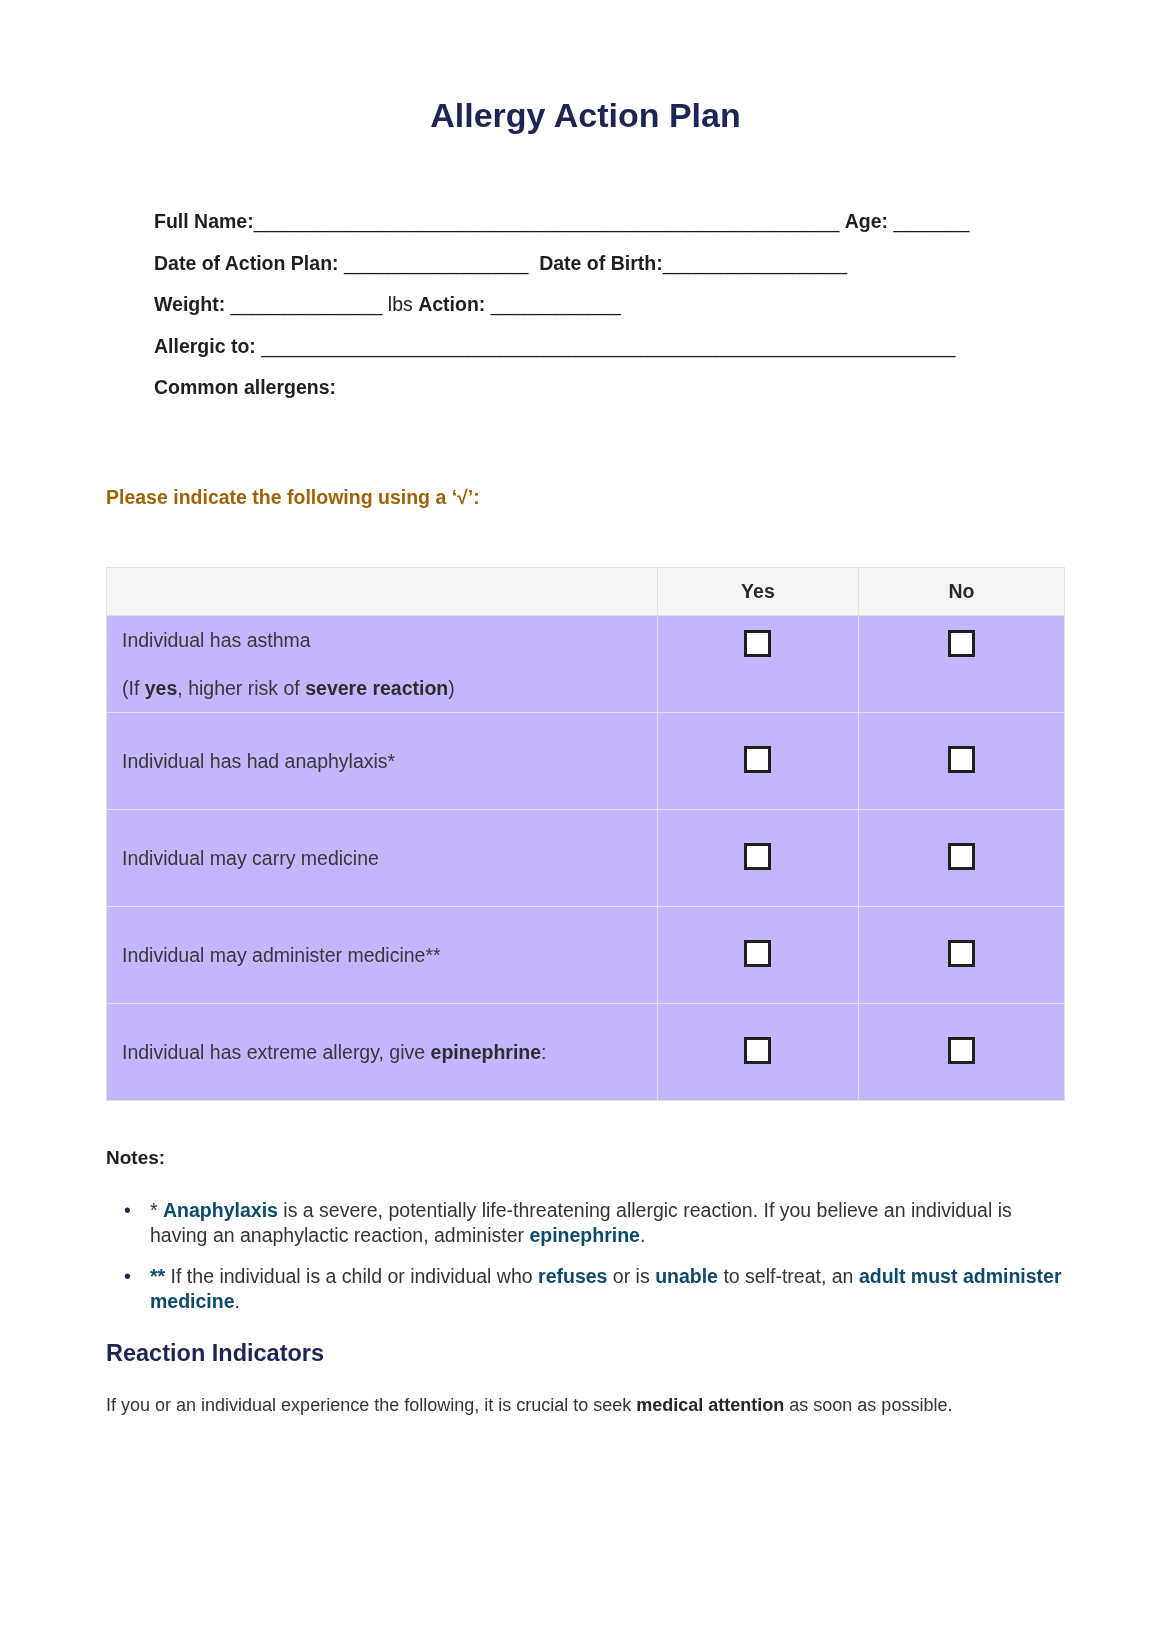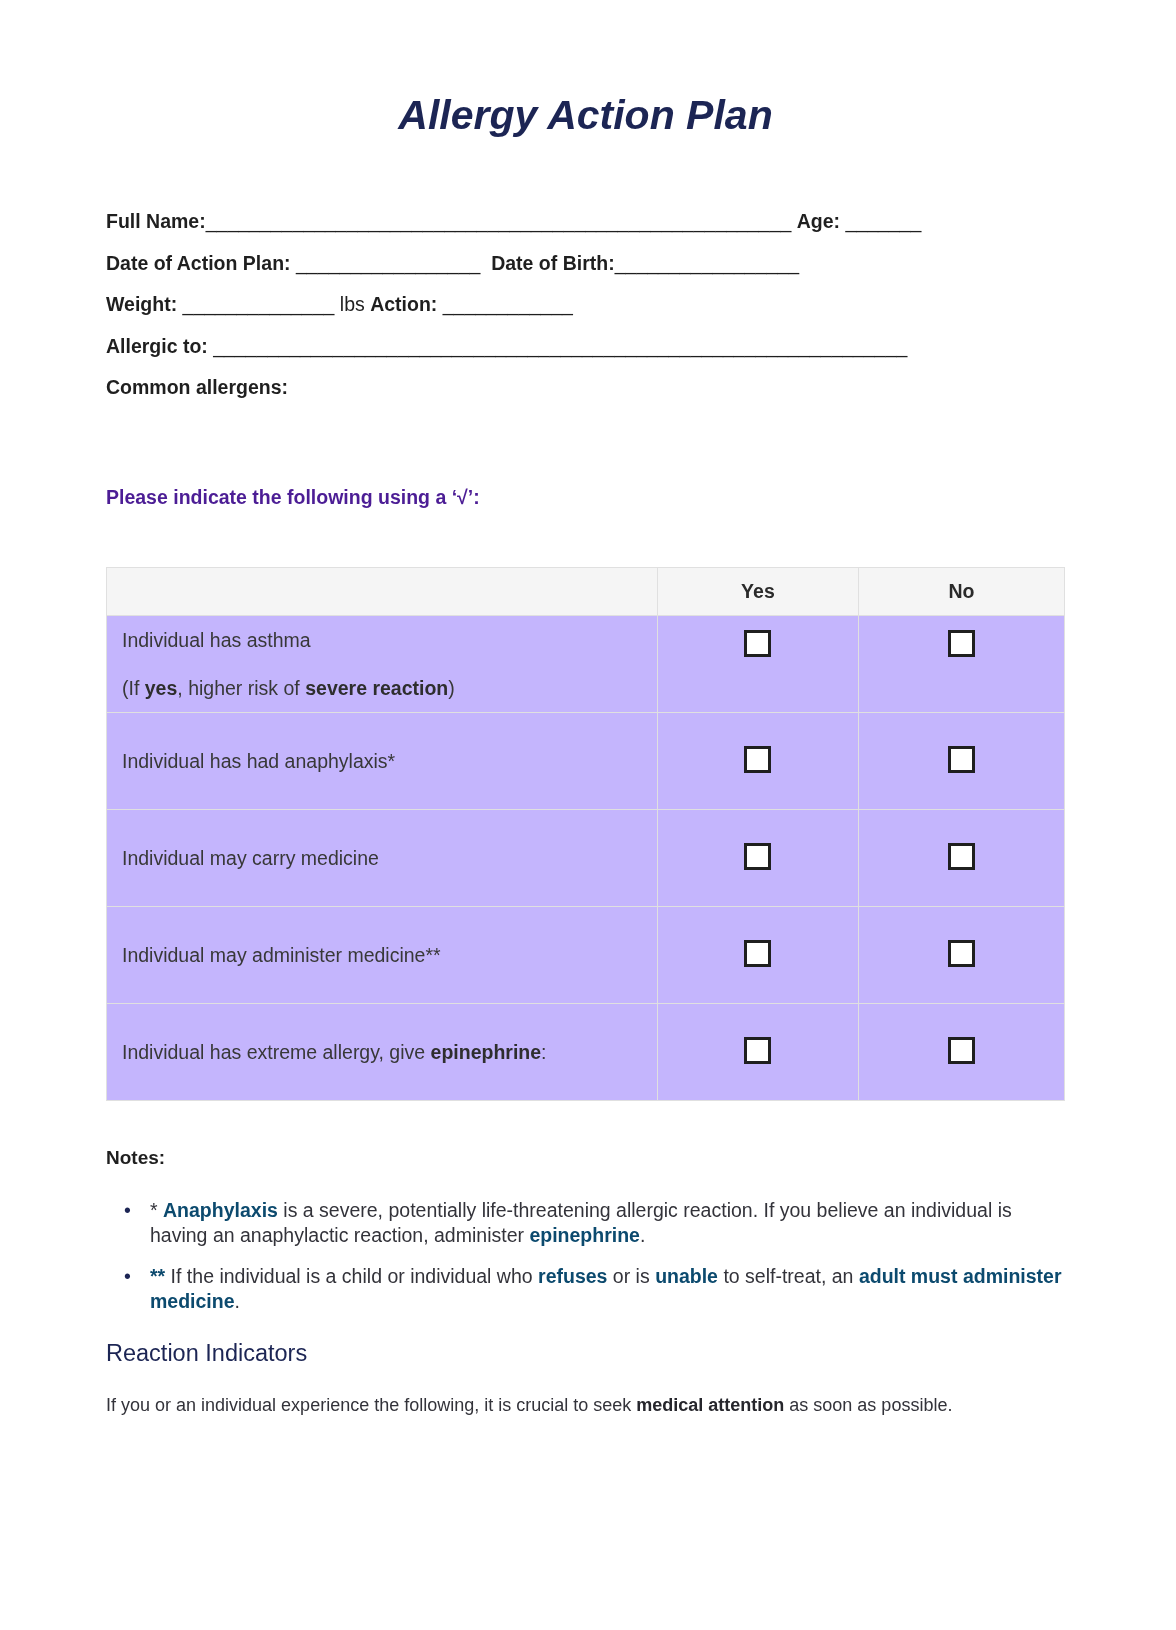--- a/index.html
+++ b/index.html
@@ -8,30 +8,30 @@
   }
   *{box-sizing:border-box;}
   body{margin:0;background:#ffffff;}
   .page{
     position:relative;width:1176px;height:1630px;overflow:hidden;background:#ffffff;
     font-family:"Liberation Sans", sans-serif;color:var(--text);
   }
   .content{padding:0 111px 0 106px;}
   .title{
     margin:0;padding-top:92px;text-align:center;
-    font-size:41px;line-height:46px;font-weight:700;color:var(--navy);font-style:italic;
+    font-size:34px;line-height:46px;font-weight:700;color:var(--navy);
   }
-  .form-lines{margin-top:72px;}
+  .form-lines{margin-top:72px;margin-left:48px;}
   .form-line{
     font-size:19.5px;line-height:22px;margin:0 0 19.5px 0;
     white-space:pre;color:#1f1f1f;
   }
   .form-line b{font-weight:700;}
   .instruction{
-    margin:87px 0 12px 0;font-size:19.5px;line-height:24px;color:#4c1d95;
+    margin:87px 0 12px 0;font-size:19.5px;line-height:24px;color:#a16207;
   }
   table.indicate{
     margin-top:58px;width:100%;border-collapse:collapse;table-layout:fixed;
   }
   table.indicate th, table.indicate td{border:1px solid var(--table-border);}
   col.c-label{width:57.5%;}
   col.c-yes{width:21%;}
   col.c-no{width:21.5%;}
   thead th{
     height:48px;background:var(--header-bg);font-size:19.5px;font-weight:700;
@@ -57,21 +57,21 @@
     display:flex;margin:28px 0 0 0;padding-left:18px;
     font-size:19.5px;line-height:24.5px;color:#33333a;
   }
   .bullet + .bullet{margin-top:17px;}
   .bullet .dot{
     flex:0 0 auto;width:26px;color:var(--navy);font-size:19.5px;
   }
   .bullet .btext{flex:1 1 auto;}
   .bullet b{font-weight:700;color:#0c4a6e;}
   .section-heading{
-    margin:26px 0 0 0;font-size:23.5px;line-height:28px;font-weight:400;color:var(--navy);
+    margin:26px 0 0 0;font-size:23.5px;line-height:28px;font-weight:700;color:var(--navy);
   }
   .intro{
     margin:26px 0 0 0;font-size:18px;line-height:25px;color:#33333a;
   }
   .intro b{font-weight:700;color:#26262c;}
 </style>
 </head>
 <body>
 
 <div class="page">

